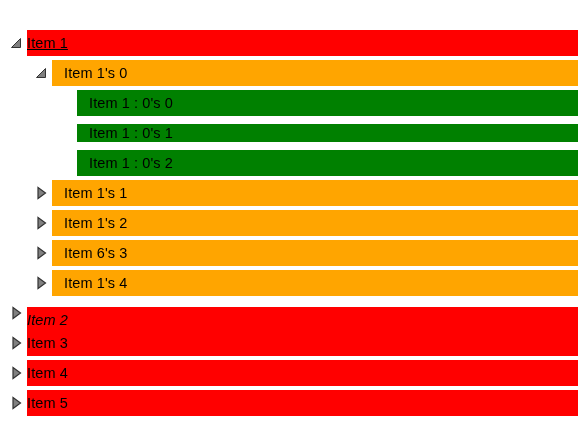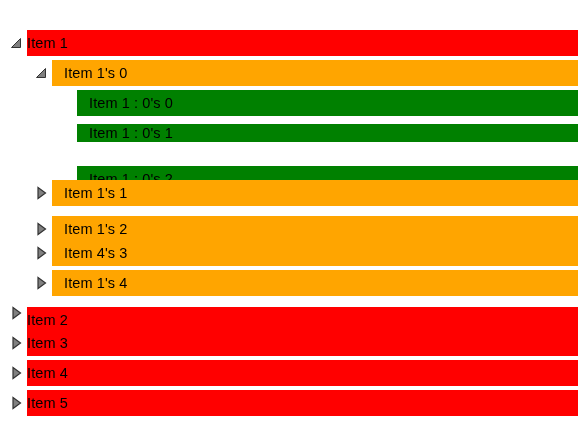--- a/index.html
+++ b/index.html
@@ -56,21 +56,21 @@
     white-space: nowrap;
     letter-spacing: 0.1px;
   }
 
   .lvl-0 .node-label { padding-left: 0px; }
 </style>
 </head>
 <body>
 
 <div id="tree-root" style="background: rgb(255, 255, 255);">
-    <div class="tree-node lvl-0" style="left: 27px; top: 30px; width: 551px; height: 26px;">
+    <div class="tree-node lvl-0" style="left: 27px; top: 30px; width: 551px; height: 26px; text-decoration: underline;">
       <span class="expander">
         <svg width="16" height="16" viewBox="0 0 16 16">
           <path d="M3.5 12.5 L12.5 12.5 L12.5 3.5 Z" fill="#808080" stroke="#333333" stroke-width="1" stroke-linejoin="miter"></path>
         </svg>
       </span>
       <div class="node-bar" style="background: rgb(255, 0, 0); width: 100%; height: 26px; padding-left: 0px;">
         <span class="node-label">Item 1</span>
       </div>
     </div>
     <div class="tree-node lvl-1" style="left: 52px; top: 60px; width: 526px; height: 26px;">
@@ -86,66 +86,66 @@
     <div class="tree-node lvl-2" style="left: 77px; top: 90px; width: 501px; height: 26px;">
       <div class="node-bar" style="background: rgb(0, 128, 0); width: 100%; height: 26px;">
         <span class="node-label">Item 1 : 0's 0</span>
       </div>
     </div>
     <div class="tree-node lvl-2" style="left: 77px; top: 120px; width: 501px; height: 26px;">
       <div class="node-bar" style="background: rgb(0, 128, 0); width: 100%; height: 18px;">
         <span class="node-label">Item 1 : 0's 1</span>
       </div>
     </div>
-    <div class="tree-node lvl-2" style="left: 77px; top: 166px; width: 501px; height: 26px;">
+    <div class="tree-node lvl-2" style="left: 77px; top: 150px; width: 501px; height: 26px;">
       <div class="node-bar" style="background: rgb(0, 128, 0); width: 100%; height: 26px;">
         <span class="node-label">Item 1 : 0's 2</span>
       </div>
     </div>
     <div class="tree-node lvl-1" style="left: 52px; top: 180px; width: 526px; height: 26px;">
       <span class="expander">
         <svg width="16" height="16" viewBox="0 0 16 16">
           <path d="M5 2.5 L12.5 8 L5 13.5 Z" fill="#808080" stroke="#333333" stroke-width="1.2" stroke-linejoin="miter"></path>
         </svg>
       </span>
       <div class="node-bar" style="background: rgb(255, 165, 0); width: 100%; height: 26px;">
         <span class="node-label">Item 1's 1</span>
       </div>
     </div>
-    <div class="tree-node lvl-1" style="left: 52px; top: 216px; width: 526px; height: 26px; align-items: center;">
+    <div class="tree-node lvl-1" style="left: 52px; top: 210px; width: 526px; height: 26px; align-items: center;">
       <span class="expander">
         <svg width="16" height="16" viewBox="0 0 16 16">
           <path d="M5 2.5 L12.5 8 L5 13.5 Z" fill="#808080" stroke="#333333" stroke-width="1.2" stroke-linejoin="miter"></path>
         </svg>
       </span>
       <div class="node-bar" style="background: rgb(255, 165, 0); width: 100%; height: 26px;">
         <span class="node-label">Item 1's 2</span>
       </div>
     </div>
     <div class="tree-node lvl-1" style="left: 52px; top: 240px; width: 526px; height: 26px;">
       <span class="expander">
         <svg width="16" height="16" viewBox="0 0 16 16">
           <path d="M5 2.5 L12.5 8 L5 13.5 Z" fill="#808080" stroke="#333333" stroke-width="1.2" stroke-linejoin="miter"></path>
         </svg>
       </span>
       <div class="node-bar" style="background: rgb(255, 165, 0); width: 100%; height: 26px;">
-        <span class="node-label">Item 4's 3</span>
+        <span class="node-label">Item 6's 3</span>
       </div>
     </div>
     <div class="tree-node lvl-1" style="left: 52px; top: 270px; width: 526px; height: 26px;">
       <span class="expander">
         <svg width="16" height="16" viewBox="0 0 16 16">
           <path d="M5 2.5 L12.5 8 L5 13.5 Z" fill="#808080" stroke="#333333" stroke-width="1.2" stroke-linejoin="miter"></path>
         </svg>
       </span>
       <div class="node-bar" style="background: rgb(255, 165, 0); width: 100%; height: 26px;">
         <span class="node-label">Item 1's 4</span>
       </div>
     </div>
-    <div class="tree-node lvl-0" style="left: 27px; top: 300px; width: 551px; height: 40px;">
+    <div class="tree-node lvl-0" style="left: 27px; top: 300px; width: 551px; height: 40px; font-style: italic;">
       <span class="expander">
         <svg width="16" height="16" viewBox="0 0 16 16">
           <path d="M5 2.5 L12.5 8 L5 13.5 Z" fill="#808080" stroke="#333333" stroke-width="1.2" stroke-linejoin="miter"></path>
         </svg>
       </span>
       <div class="node-bar" style="background: rgb(255, 0, 0); width: 100%; height: 26px; padding-left: 0px;">
         <span class="node-label">Item 2</span>
       </div>
     </div>
     <div class="tree-node lvl-0" style="left: 27px; top: 330px; width: 551px; height: 26px;">

